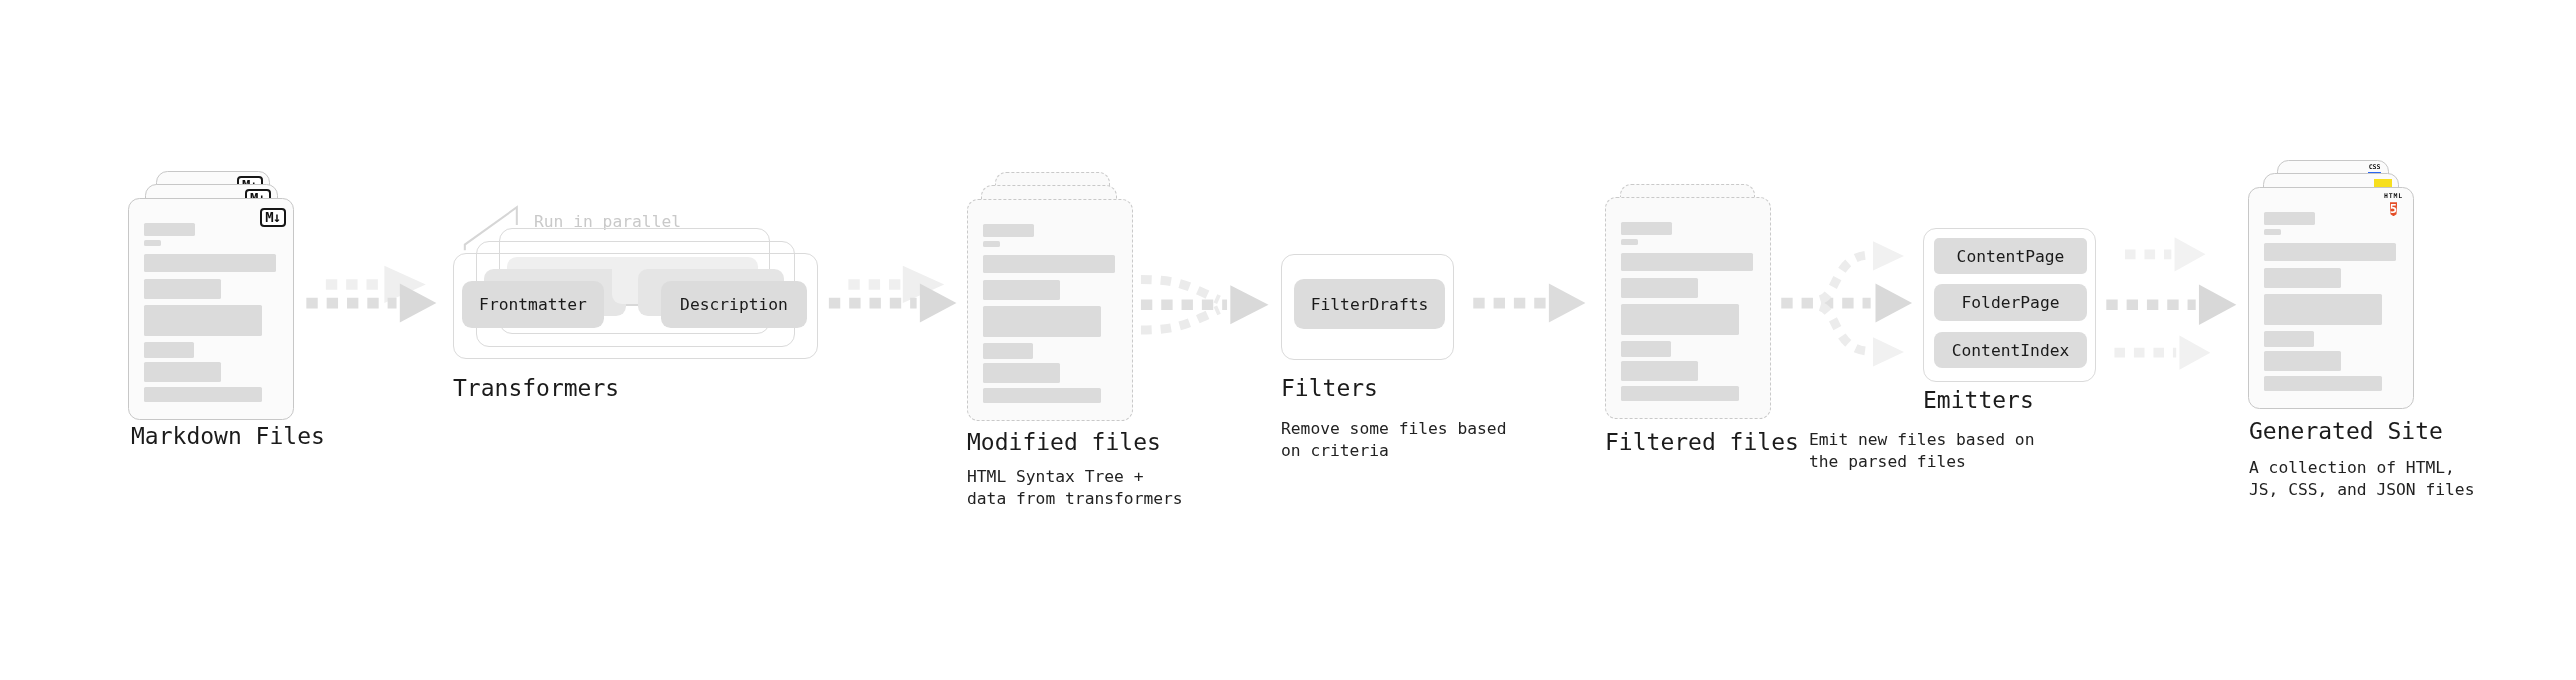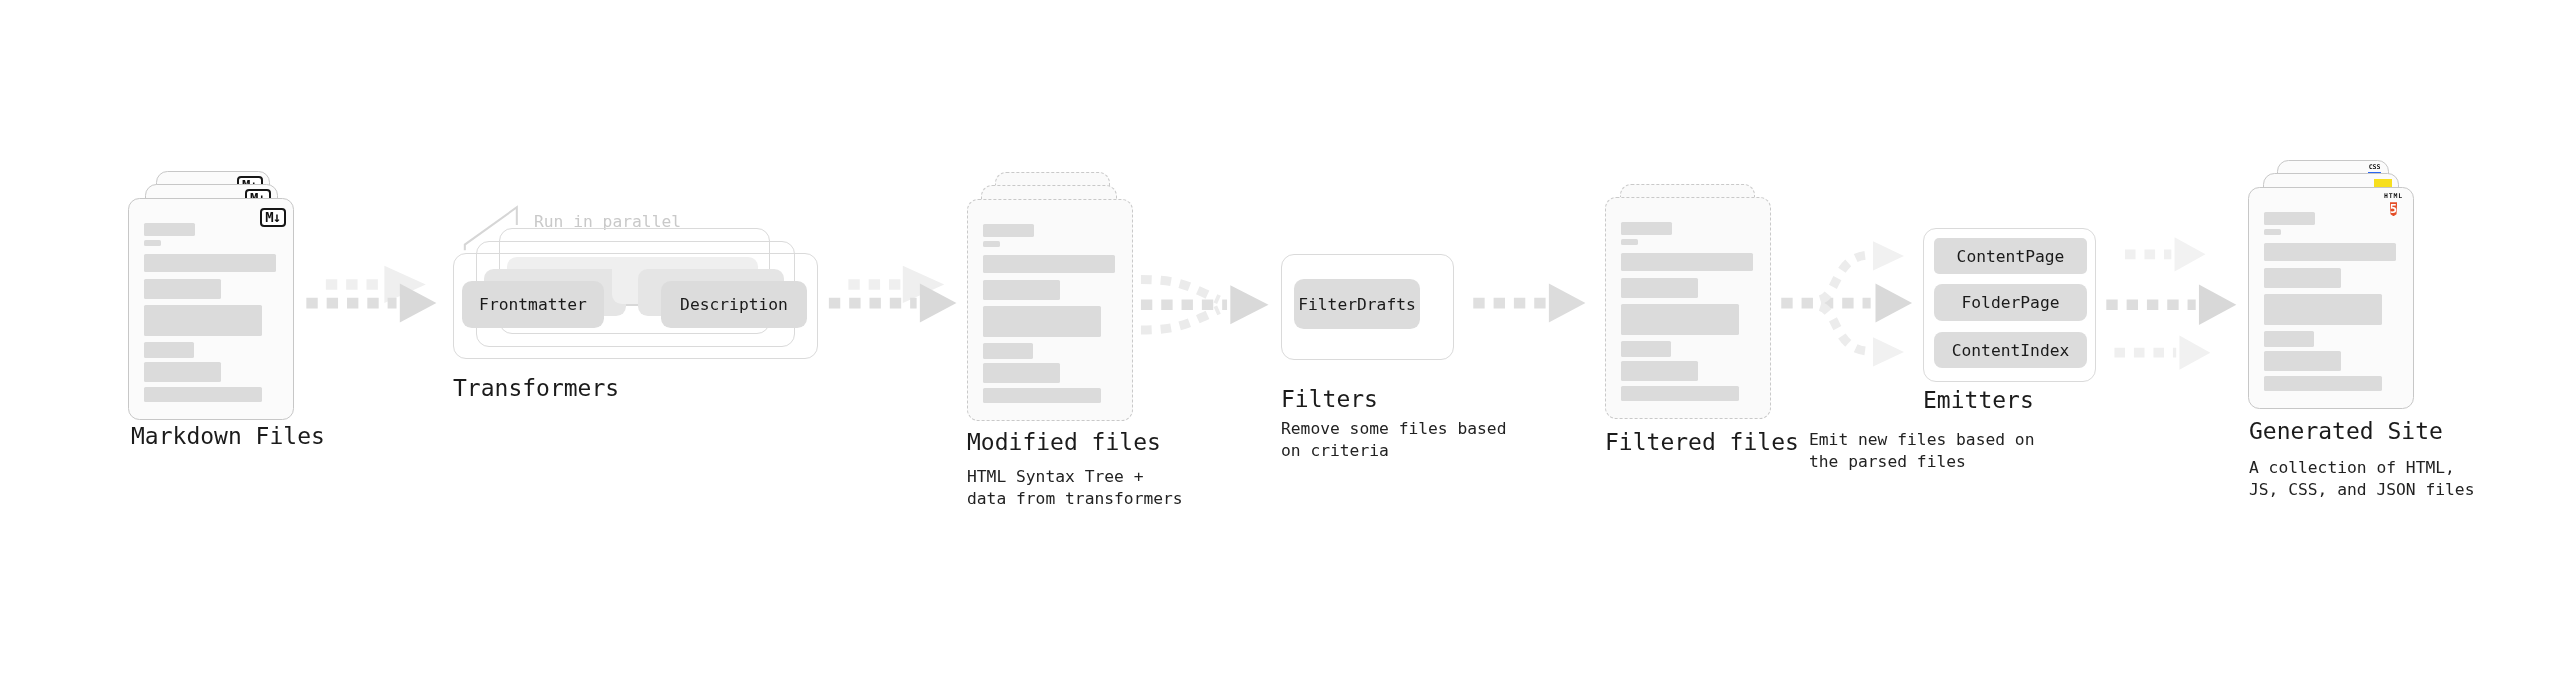--- a/index.html
+++ b/index.html
@@ -169,22 +169,22 @@
       <i class="bar b5"></i>
       <i class="bar b6"></i>
       <i class="bar b7"></i>
       <i class="bar b8"></i>
   </div>
   <div class="stage-label" style="left:967px;top:429px;">Modified files</div>
   <div class="stage-desc" style="left:967px;top:466px;">HTML Syntax Tree +
 data from transformers</div>
 
   <div class="panel filled" style="left:1281px;top:254px;width:173px;height:106px;"></div>
-  <div class="chip" style="left:1294px;top:279px;width:126px;height:50px;">FilterDrafts</div>
-  <div class="stage-label" style="left:1281px;top:386px;">Filters</div>
+  <div class="chip" style="left:1294px;top:279px;width:151px;height:50px;">FilterDrafts</div>
+  <div class="stage-label" style="left:1281px;top:375px;">Filters</div>
   <div class="stage-desc" style="left:1281px;top:418px;">Remove some files based
 on criteria</div>
 
   <div class="file dashed" style="left:1620px;top:184px;width:135px;"></div>
   <div class="file dashed" style="left:1605px;top:197px;width:166px;">
     <i class="bar b1"></i>
       <i class="bar b2"></i>
       <i class="bar b3"></i>
       <i class="bar b4"></i>
       <i class="bar b5"></i>

